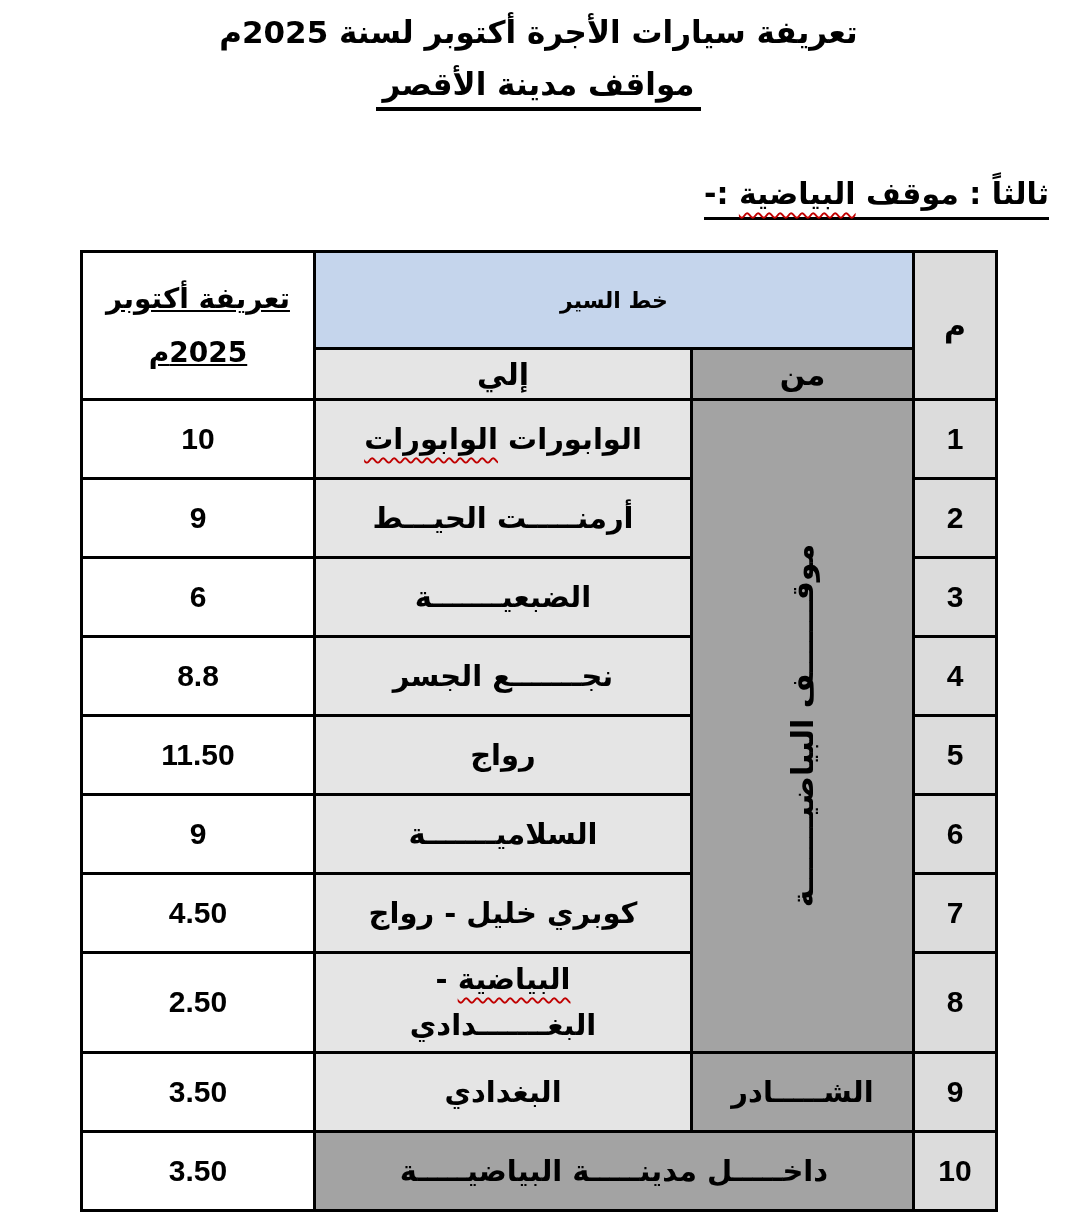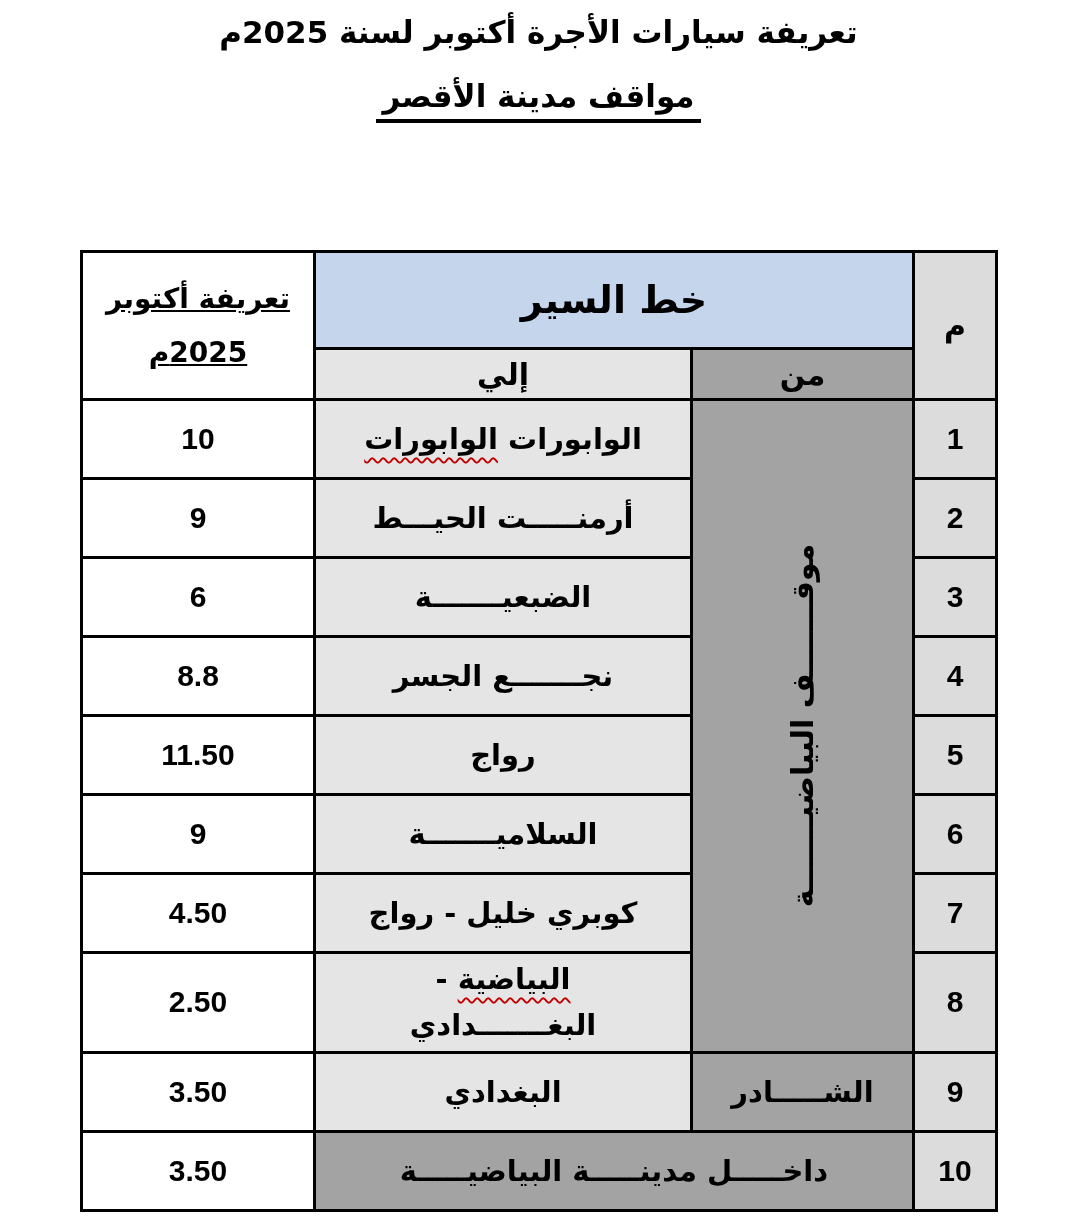--- a/index.html
+++ b/index.html
@@ -5,21 +5,21 @@
   html,body { margin:0; padding:0; background:#ffffff; }
   .page {
     position:relative; width:1077px; height:1221px; background:#ffffff;
     font-family:"DejaVu Sans", sans-serif; color:#000; overflow:hidden;
   }
   
   .titles { position:absolute; top:14px; left:0; right:0; text-align:center; }
   .title1 { font-size:31px; font-weight:bold; }
   .title2-wrap { margin-top:16px; }
   .title2 { display:inline-block; font-size:31px; font-weight:bold;
-            border-bottom:4px solid #000; padding:0 6px 5px 6px;margin-top:12px; }
+            border-bottom:4px solid #000; padding:0 6px 5px 6px; }
   .section { position:absolute; top:176px; right:28px; font-size:30px; font-weight:bold; }
   .section-inner { display:inline-block; border-bottom:3px solid #000; padding-bottom:6px; }
   .wavy { text-decoration-line:underline; text-decoration-style:wavy;
           text-decoration-color:#c00000; text-decoration-thickness:2px;
           text-underline-offset:8px; }
   
   table.fare-table {
     position:absolute; top:250px; left:80px; width:915px;
     border-collapse:collapse; table-layout:fixed; direction:rtl;
   }
@@ -29,40 +29,45 @@
   }
   .ar  { font-size:29px; font-weight:bold; line-height:1.6; }
   .num { font-family:"Liberation Sans","DejaVu Sans",sans-serif;
          font-size:30px; font-weight:bold; }
   .bg-blue  { background:#c5d5ec; }
   .bg-tan   { background:#e5e5e5; }
   .bg-green { background:#a3a3a3; }
   .bg-gray  { background:#dcdcdc; }
   .bg-white { background:#ffffff; }
   .hdr-fare div { line-height:1.9; font-size:28px; font-weight:bold;text-decoration:underline; }
-  .hdr-route { font-size:38px; font-weight:bold; }
+  .hdr-route { font-size:22px; font-weight:bold; }
   .hdr-sub   { font-size:30px; font-weight:bold; }
   .from-merged { position:relative; }
   .vwrap { position:absolute; top:0; left:0; right:0; bottom:0;
            display:flex; align-items:center; justify-content:center; }
   .vtext { transform:rotate(-90deg); white-space:nowrap;
            font-size:30px; font-weight:bold; letter-spacing:1px; }
 </style>
 </head>
 <body>
 
 <div class="page">
 
   <div class="titles">
     <div class="title1">تعريفة سيارات الأجرة أكتوبر لسنة 2025م</div>
     <div class="title2-wrap">
       <span class="title2">مواقف مدينة الأقصر</span>
     </div>
   </div>
 
+  <div class="section">
+    <span class="section-inner">
+      <span>ثالثاً : موقف </span><span class="wavy">البياضية</span><span> :-</span>
+    </span>
+  </div>
 
   <table class="fare-table">
     <colgroup>
       <col style="width:83px">
       <col style="width:222px">
       <col style="width:377px">
       <col style="width:233px">
     </colgroup>
     <thead>
       <tr style="height:97px">

